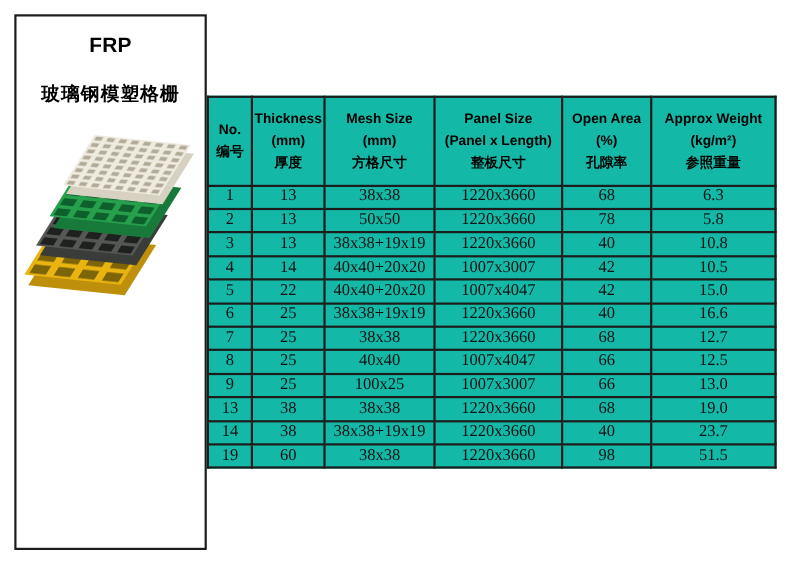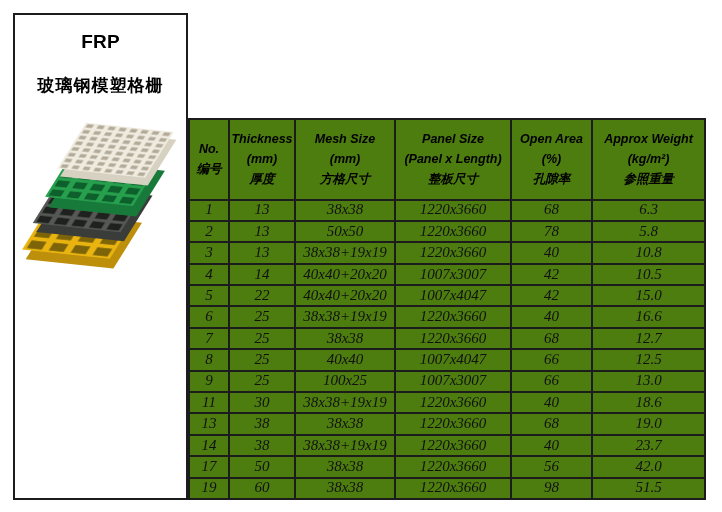--- a/index.html
+++ b/index.html
@@ -1,32 +1,32 @@
 <!DOCTYPE html>
 <html><head>
 <meta charset="utf-8">
 <style>
   html,body{margin:0;padding:0;background:#ffffff;}
   body{width:722px;height:512px;overflow:hidden;}
   .sheet{position:relative;width:722px;height:512px;background:#ffffff;color:#111;
          font-family:"Liberation Serif",serif;}
-  .content{position:absolute;left:13px;top:13px;display:flex;align-items:flex-end;}
+  .content{position:absolute;left:13px;top:13px;display:flex;align-items:center;}
 
   
   .left-panel{box-sizing:border-box;width:175px;min-height:487px;border:2px solid #1c1c1c;
               background:#ffffff;display:flex;flex-direction:column;align-items:center;
               padding-top:16px;}
   .brand-line{font-family:"Liberation Sans",sans-serif;font-weight:700;font-size:19px;
               color:#000;margin-bottom:21px;letter-spacing:0.2px;white-space:nowrap;}
   .brand-cn{font-family:"Liberation Sans",sans-serif;font-weight:700;font-size:17px;
             color:#000;margin-bottom:12px;letter-spacing:1px;white-space:nowrap;}
   .grating-svg{width:164px;height:172px;display:block;}
 
   
-  table.spec{border-collapse:collapse;table-layout:fixed;background:#4d7c0f;font-style:italic;}
+  table.spec{border-collapse:collapse;table-layout:fixed;background:#14b8a6;}
   .spec th,.spec td{border:2px solid #1c1c1c;text-align:center;vertical-align:middle;
                     padding:0;overflow:hidden;}
   .spec th{font-family:"Liberation Sans",sans-serif;font-weight:700;font-size:12.5px;
            line-height:1.6;height:79px;color:#000;}
   .spec td{font-family:"Liberation Serif",serif;font-size:15px;height:19.4px;
            line-height:1.05;color:#111;white-space:nowrap;}
 </style>
 </head>
 <body>
 
@@ -204,52 +204,36 @@
           </tr>
           <tr>
             <td>9</td>
             <td>25</td>
             <td>100x25</td>
             <td>1007x3007</td>
             <td>66</td>
             <td>13.0</td>
           </tr>
           <tr>
-            <td>11</td>
-            <td>30</td>
-            <td>38x38+19x19</td>
-            <td>1220x3660</td>
-            <td>40</td>
-            <td>18.6</td>
-          </tr>
-          <tr>
             <td>13</td>
             <td>38</td>
             <td>38x38</td>
             <td>1220x3660</td>
             <td>68</td>
             <td>19.0</td>
           </tr>
           <tr>
             <td>14</td>
             <td>38</td>
             <td>38x38+19x19</td>
             <td>1220x3660</td>
             <td>40</td>
             <td>23.7</td>
           </tr>
           <tr>
-            <td>17</td>
-            <td>50</td>
-            <td>38x38</td>
-            <td>1220x3660</td>
-            <td>56</td>
-            <td>42.0</td>
-          </tr>
-          <tr>
             <td>19</td>
             <td>60</td>
             <td>38x38</td>
             <td>1220x3660</td>
             <td>98</td>
             <td>51.5</td>
           </tr>
         </tbody>
     </table>
 

